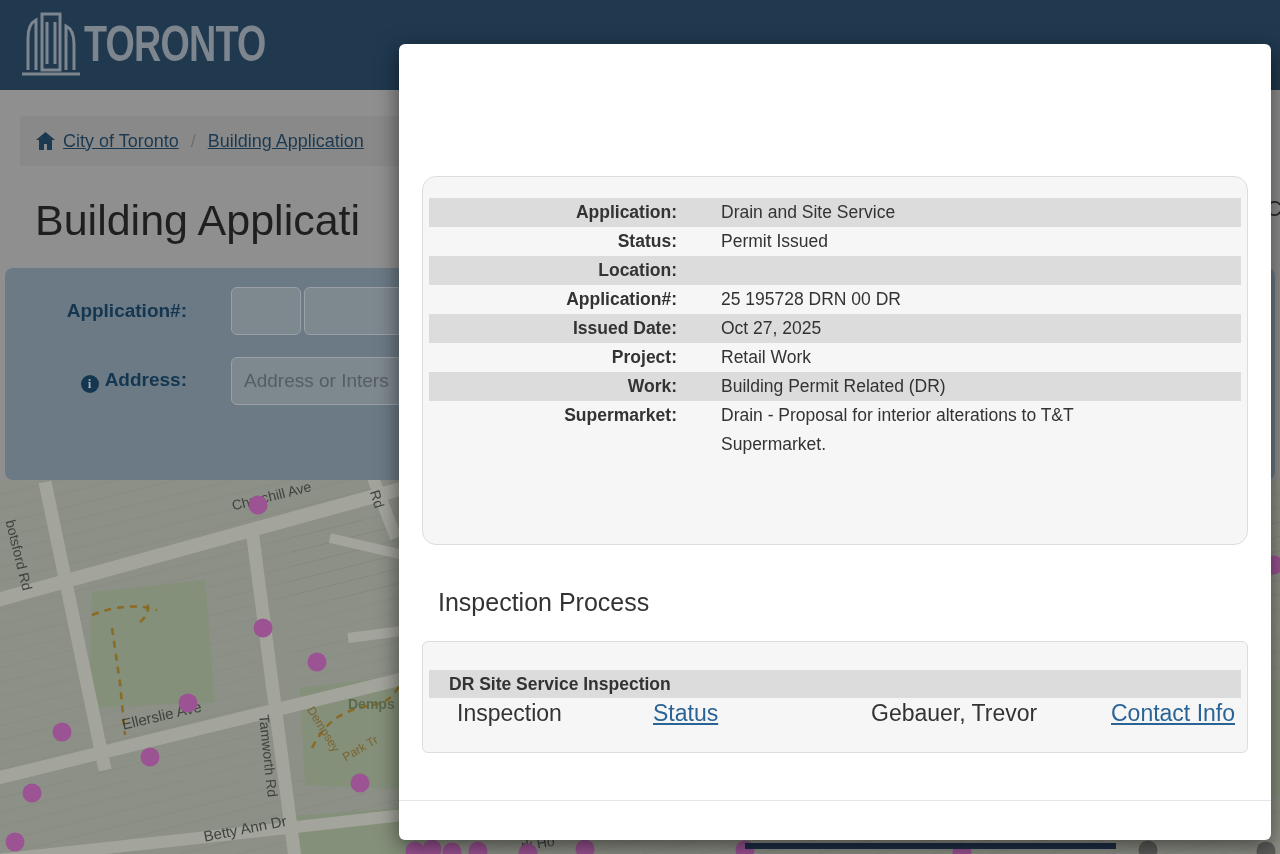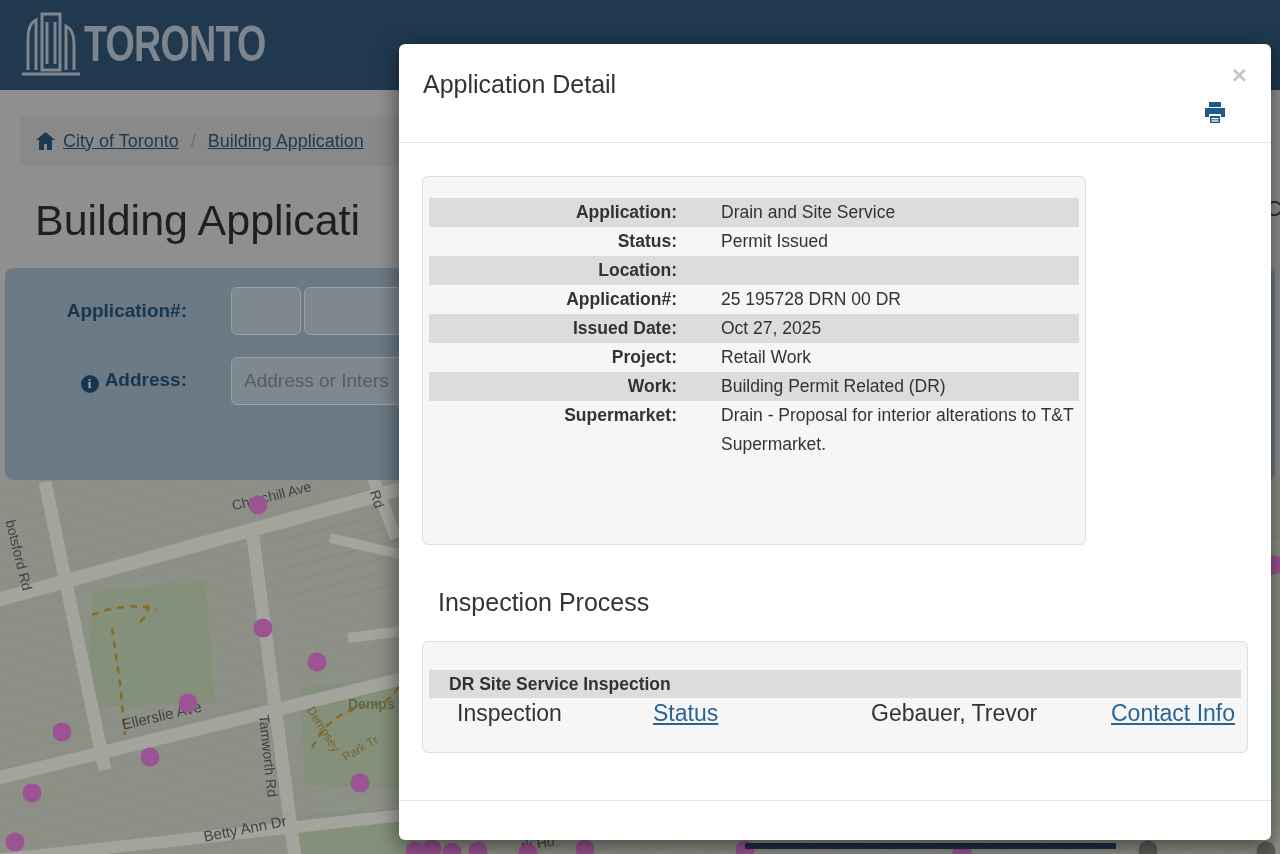--- a/index.html
+++ b/index.html
@@ -42,21 +42,21 @@
   .bottom-bar{position:absolute;left:745px;top:363px;width:371px;height:6px;background:var(--bar-navy);}
   .frag{position:absolute;white-space:nowrap;}
 
   
   .modal{position:absolute;left:399px;top:44px;width:872px;height:796px;background:#ffffff;border-radius:6px;box-shadow:0 6px 22px rgba(0,0,0,.55);}
   .modal-header{position:absolute;left:0;top:0;width:100%;height:99px;border-bottom:1px solid #e5e5e5;}
   .modal-title{position:absolute;left:24px;top:26px;font-size:25px;color:var(--text);}
   .modal-close{position:absolute;right:24px;top:18px;font-size:26px;font-weight:bold;color:#c3c7c9;background:none;border:none;cursor:pointer;line-height:1;}
   .print-btn{position:absolute;right:44px;top:57px;background:none;border:none;cursor:pointer;padding:0;}
 
-  .detail-panel{position:absolute;left:23px;top:132px;width:664px;height:369px;background:var(--panel-bg);border:1px solid var(--panel-border);border-radius:6px;padding:21px 6px 0 6px;}
+  .detail-panel{position:absolute;left:23px;top:132px;width:826px;height:369px;background:var(--panel-bg);border:1px solid var(--panel-border);border-radius:14px;padding:21px 6px 0 6px;}
   .d-row{display:flex;font-size:17.5px;line-height:29px;color:var(--text);}
   .d-row.gray{background:var(--row-gray);}
   .d-label{width:262px;padding-right:14px;text-align:right;font-weight:bold;flex:none;}
   .d-value{margin-left:30px;max-width:432px;white-space:pre-line;}
 
   .insp-heading{position:absolute;left:39px;top:544px;font-size:25px;color:var(--text);}
   .insp-panel{position:absolute;left:23px;top:589px;width:826px;height:112px;background:var(--panel-bg);border:1px solid var(--panel-border);border-radius:6px;padding:28px 6px 0 6px;margin-top:8px;}
   .insp-head{background:var(--row-gray);font-size:17.5px;font-weight:bold;color:var(--text);line-height:28px;padding-left:20px;}
   .insp-row{position:relative;height:30px;font-size:23px;line-height:30px;color:var(--text);}
   .insp-row .c1{position:absolute;left:28px;}
@@ -182,35 +182,20 @@
       <div class="map-dot gray" style="left: 1266px; top: 371px;"></div>
     </div>
   <div class="bottom-bar"></div>
 </div>
 
 <div id="bg-fragments">
     <div class="frag" style="left: 1266px; top: 196px; font-size: 22px; color: rgb(42, 42, 42);">C</div>
   </div>
 
 <div class="modal">
-  <div class="modal-header">
-    <div class="modal-title">Application Detail</div>
-    <button class="modal-close">×</button>
-    <button class="print-btn">
-      <svg width="24" height="24" viewBox="0 0 24 24">
-        <g fill="#1e5b8d">
-          <rect x="6" y="1" width="12" height="5"></rect>
-          <path d="M2 7 h20 v9 h-4 v-3 H6 v3 H2 Z"></path>
-          <rect x="7" y="15" width="10" height="7"></rect>
-          <rect x="8.5" y="17" width="7" height="1.3" fill="#fff"></rect>
-          <rect x="8.5" y="19.3" width="7" height="1.3" fill="#fff"></rect>
-        </g>
-      </svg>
-    </button>
-  </div>
 
   <div class="detail-panel" id="detail-rows">
       <div class="d-row gray">
         <span class="d-label">Application:</span>
         <span class="d-value">Drain and Site Service</span>
       </div>
       <div class="d-row">
         <span class="d-label">Status:</span>
         <span class="d-value">Permit Issued</span>
       </div>

